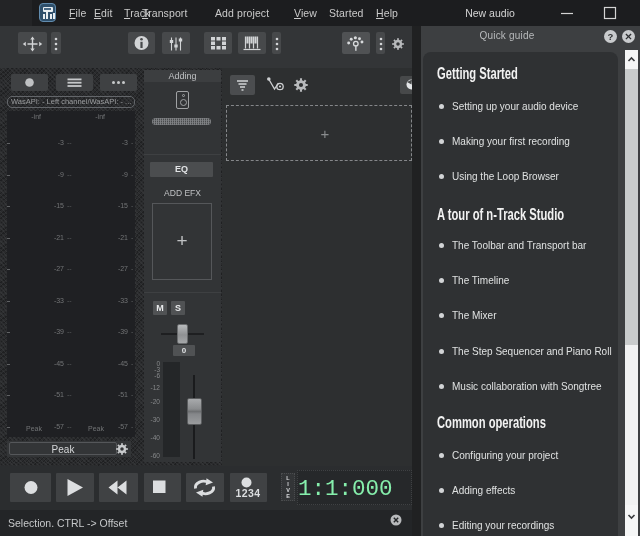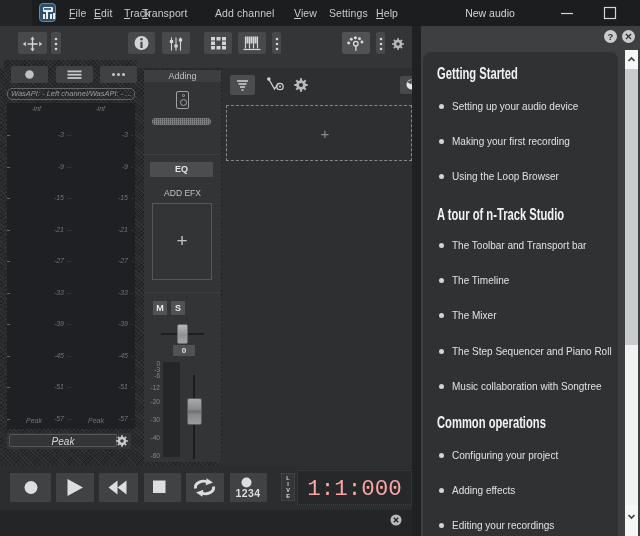--- a/index.html
+++ b/index.html
@@ -26,21 +26,21 @@
   
   #toolbar { left:0; top:26px; width:412px; height:42px; background:#333537; }
   .tbtn { position:absolute; top:6px; height:22px; background:#47494b; border-radius:2px; }
   .tbtn.lit { background:#505254; }
 
   
   #mainbg { left:0; top:68px; width:412px; height:398px; }
   #rightgap { left:412px; top:26px; width:9px; height:510px; background:#202122; }
 
   
-  #meterpanel { left:4px; top:60px; width:133px; height:394px;font-style:italic; }
+  #meterpanel { left:4px; top:68px; width:133px; height:394px; }
   .mbtn { position:absolute; top:6px; width:37px; height:17px; background:#3f4143; border-radius:2px; }
   #wasapi { left:3px; top:28px; width:128px; height:12px; border:1px solid #63666a; border-radius:5px;
             font-size:7.5px; color:#9a9c9e; line-height:10px; white-space:nowrap; overflow:hidden; padding-left:3px; }
   #meter { left:3px; top:43px; width:128px; height:326px; background:#1f2023; font-size:7px; color:#727476; }
   .mlab { position:absolute; width:20px; text-align:right; }
   .mdash { position:absolute; color:#5a5c5e; }
   .mtick { position:absolute; left:0; width:3px; height:1px; background:#606264; }
 
   #peakbar { left:3px; top:373px; width:124px; height:16px; background:#333537; }
   #peakbar span { position:absolute; left:2px; top:1px; width:108px; height:13px; border:1px solid #55575a; border-radius:2px; text-align:center; font-size:10px; color:#d5d7d9; line-height:13px; }
@@ -72,21 +72,21 @@
   #dashedbox { left:4px; top:37px; width:186px; height:56px; border:1px dashed #85878a; }
   #dashedbox span { position:absolute; left:12px; right:0; top:19px; text-align:center; font-size:15px; color:#8a8c8e; font-weight:300; }
 
   
   #transport { left:0; top:466px; width:412px; height:44px; background:#2b2d2f; }
   #tstrip { left:10px; top:7px; width:258px; height:29px; }
   .ttile { position:absolute; top:0; height:29px; background:#404244; border-radius:1px; }
   #livebtn { left:281px; top:7px; width:14px; height:28px; background:#333537; border:1px dotted #4a4c4e; text-align:center; }
   #livebtn div { font-size:5.5px; font-weight:bold; color:#d8dadc; line-height:6px; letter-spacing:0; }
   #timedisp { left:297px; top:4px; width:115px; height:35px; background:#26282a; border:1px dotted #3f4143; }
-  #timedisp span { position:absolute; left:0; right:0; top:5px; text-align:center; font-family:"Liberation Mono", monospace; font-size:22.5px; color:#fca5a5; letter-spacing:0; }
+  #timedisp span { position:absolute; left:0; right:0; top:5px; text-align:left; font-family:"Liberation Mono", monospace; font-size:22.5px; color:#86efac; letter-spacing:0; }
 
   
   #statusbar { left:0; top:510px; width:412px; height:26px; background:#232527; }
   #statusbar span { position:absolute; left:8px; top:7px; font-size:10.5px; color:#c6c8ca; }
 
   
   #guide { left:421px; top:26px; width:219px; height:510px; background:#3d3f41; }
   #gtitle { left:0; top:4px; width:172px; text-align:center; font-size:10px; color:#b8babc; letter-spacing:.2px; }
   .gcirc { position:absolute; top:4px; width:13px; height:13px; border-radius:50%; background:#c9cbcd; color:#2e3032; text-align:center; font-size:9.5px; font-weight:bold; line-height:13px; }
   #gbox { left:2px; top:26px; width:195px; height:484px; background:#2f3133; border-radius:8px 8px 0 0; }
@@ -110,23 +110,23 @@
       </span>
       <span class="b" style="left:2.5px;height:5px"></span>
       <span class="b" style="left:6px;height:7px"></span>
       <span class="b" style="left:9.5px;height:5px"></span>
       <span class="b" style="left:12.5px;height:6px"></span>
     </div>
   <span class="menu" style="left:37px"><u>F</u>ile</span>
   <span class="menu" style="left:62px"><u>E</u>dit</span>
   <span class="menu" style="left:92px"><u>T</u>rack</span>
   <span class="menu" style="left:110px"><u>T</u>ransport</span>
-  <span class="menu" style="left:183px">Add channel</span>
+  <span class="menu" style="left:183px">Add project</span>
   <span class="menu" style="left:262px"><u>V</u>iew</span>
-  <span class="menu" style="left:297px">Settings</span>
+  <span class="menu" style="left:297px">Started</span>
   <span class="menu" style="left:344px"><u>H</u>elp</span>
   <span class="abs" id="wintitle">New audio</span>
   <svg class="winbtn" style="left:518px" viewBox="0 0 34 26">
       <path d="M11 13.5 H23" stroke="#d4d4d4" stroke-width="1.2"></path>
     </svg>
   <svg class="winbtn" style="left:561px" viewBox="0 0 34 26">
       <rect x="11.5" y="7.5" width="11" height="11" fill="none" stroke="#d4d4d4" stroke-width="1.2"></rect>
     </svg>
   <svg class="winbtn" style="left:602px" viewBox="0 0 34 26">
       <path d="M11 7.5 L23 19.5 M23 7.5 L11 19.5" stroke="#d4d4d4" stroke-width="1.2"></path>
@@ -404,27 +404,29 @@
       <div>I</div>
       <div>V</div>
       <div>E</div>
     </div>
   <div class="abs" id="timedisp">
       <span>1:1:000</span>
     </div>
 </div>
 
 <div class="abs" id="statusbar">
+  <span>Selection. CTRL -&gt; Offset</span>
   <svg class="abs" style="left:390px;top:4px" width="12" height="12">
       <circle cx="6" cy="6" r="5.5" fill="#b8babc"></circle>
       <path d="M3.8 3.8 L8.2 8.2 M8.2 3.8 L3.8 8.2" stroke="#232527" stroke-width="1.4"></path>
     </svg>
 </div>
 
 <div class="abs" id="guide">
+  <div class="abs" id="gtitle">Quick guide</div>
   <div class="gcirc" style="left:183px">?</div>
   <div class="gcirc" style="left:201px">✕</div>
   <div class="abs" id="gbox">
     <div class="ghead" style="top:13px">Getting Started</div>
     <div class="gdot" style="top:52px"></div>
       <div class="gitem" style="top:48px">Setting up your audio device</div>
     <div class="gdot" style="top:87px"></div>
       <div class="gitem" style="top:83px">Making your first recording</div>
     <div class="gdot" style="top:122px"></div>
       <div class="gitem" style="top:118px">Using the Loop Browser</div>

